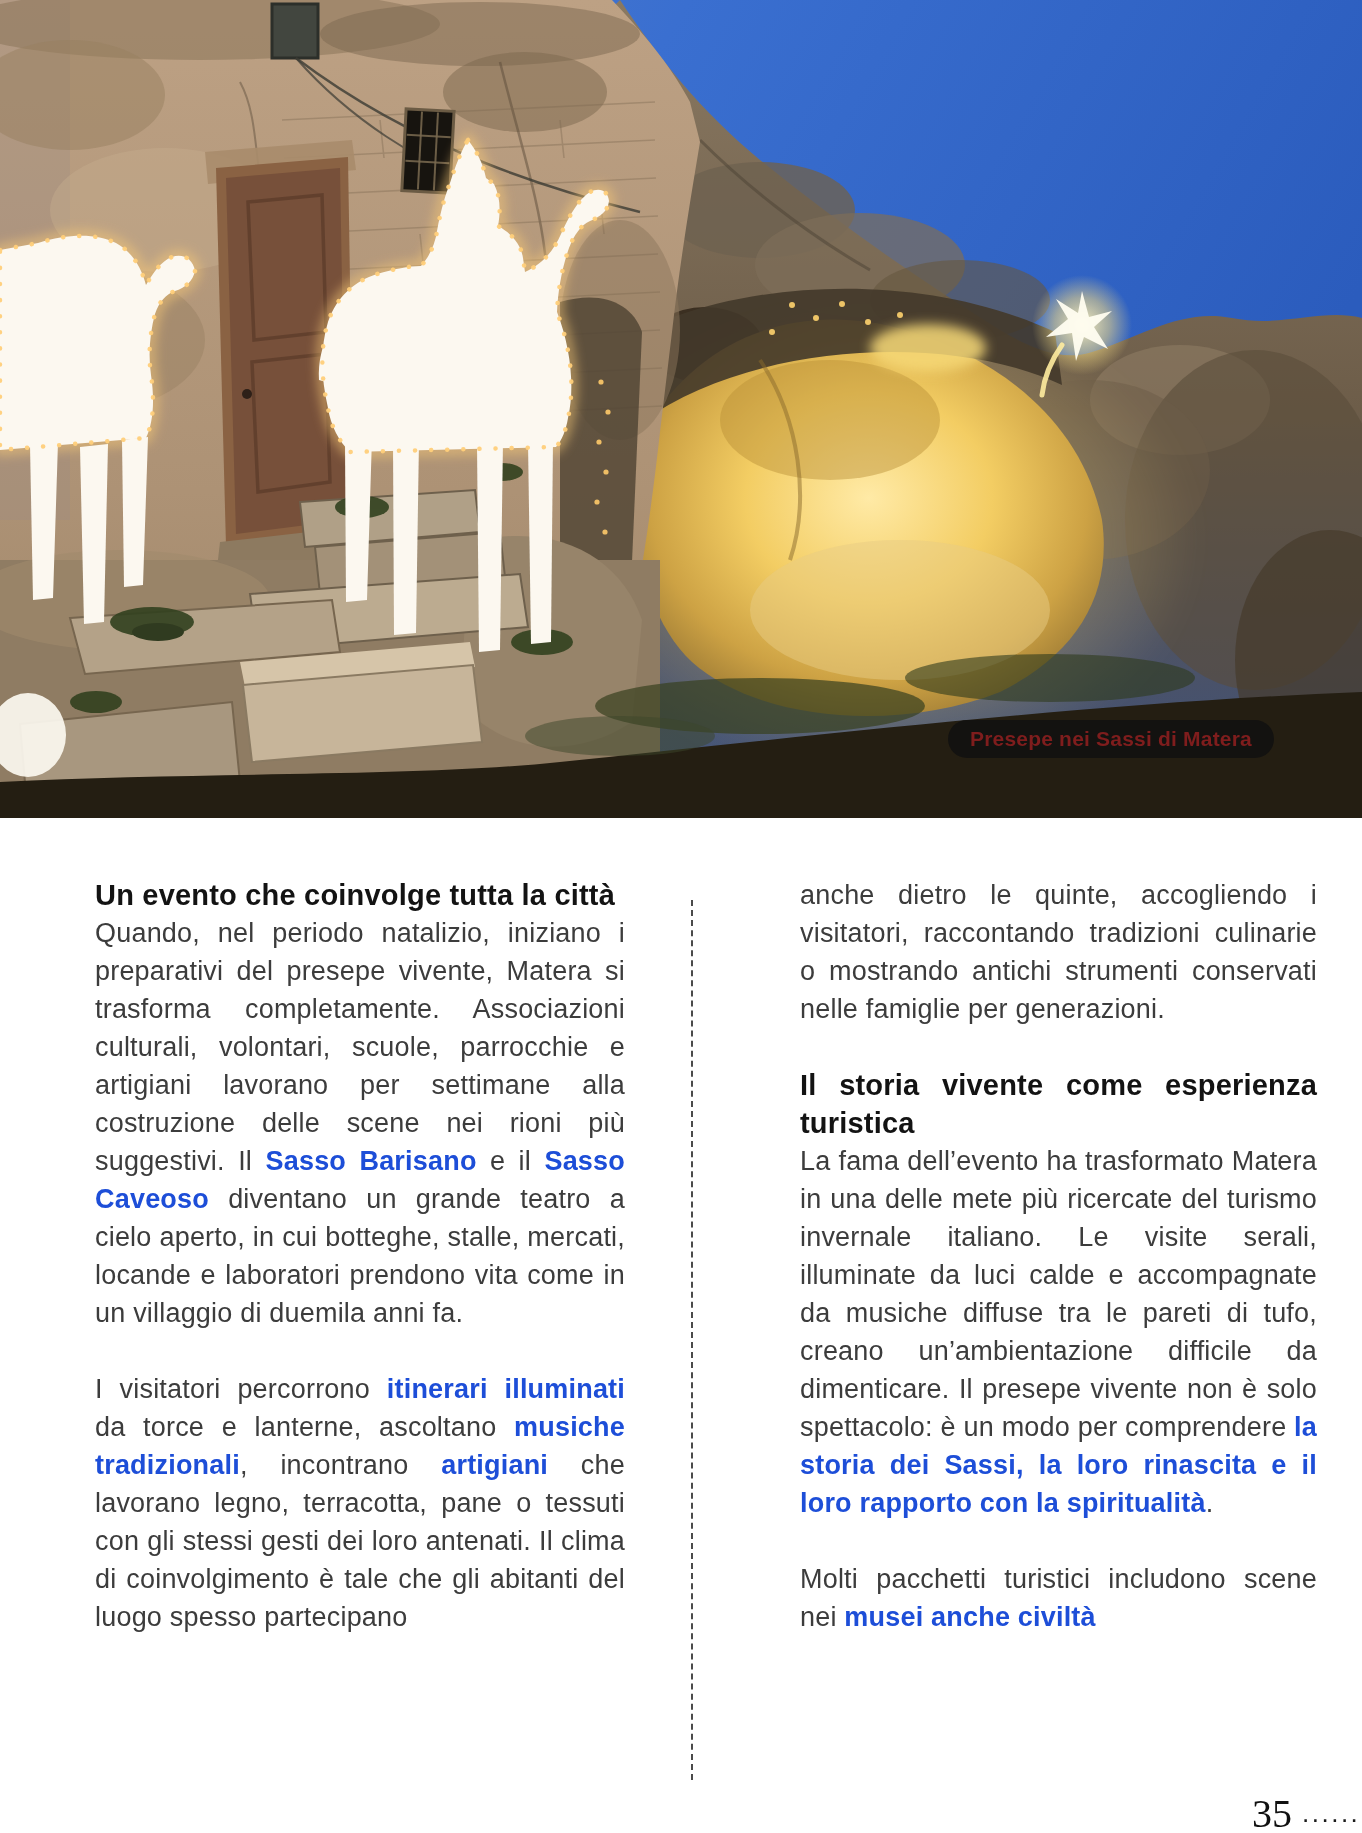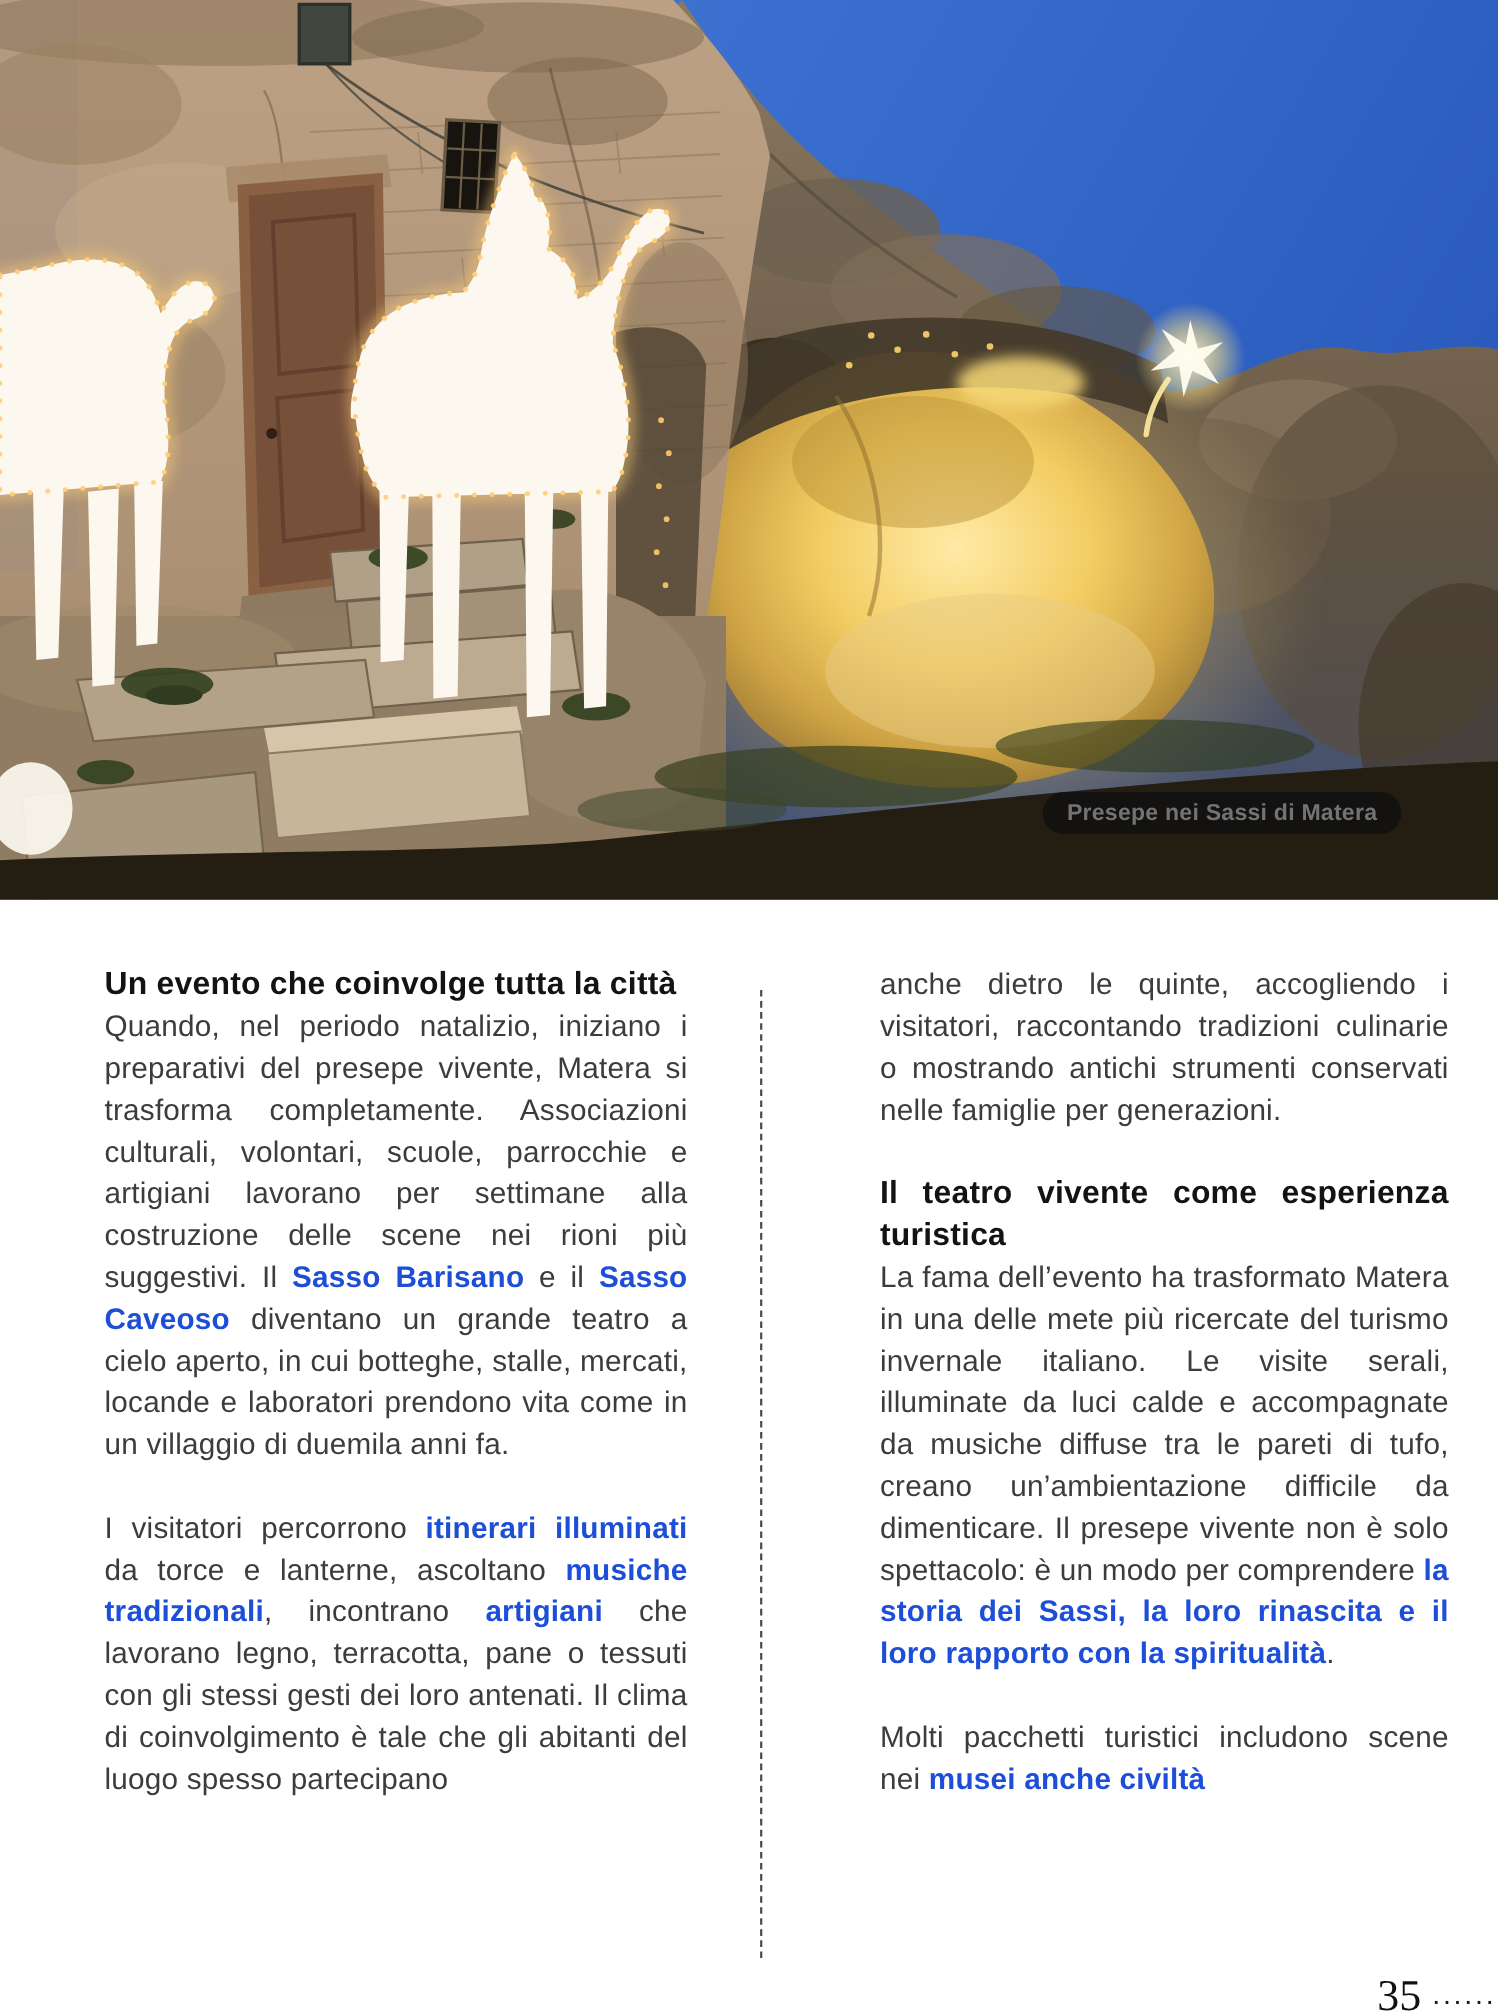--- a/index.html
+++ b/index.html
@@ -3,21 +3,21 @@
 <meta charset="utf-8">
 <style>
   html,body{margin:0;padding:0;background:#ffffff;}
   .page{position:relative;width:1362px;height:1833px;background:#ffffff;overflow:hidden;
         font-family:"Liberation Sans","DejaVu Sans",sans-serif;}
   
   .photo{position:absolute;left:0;top:0;width:1362px;height:818px;overflow:hidden;}
   .photo svg{display:block;}
   .badge{position:absolute;right:88px;bottom:60px;height:38px;line-height:38px;
          padding:0 22px;border-radius:19px;background:rgba(16,16,16,0.86);
-         color:#737373;font-weight:700;font-size:21px;letter-spacing:.2px;white-space:nowrap;}
+         color:#7f1d1d;font-weight:700;font-size:21px;letter-spacing:.2px;white-space:nowrap;}
   
   .col{position:absolute;top:876px;color:#3c3c3c;font-size:27px;line-height:38px;
        text-align:justify;letter-spacing:.2px;font-weight:400;}
   .col.left{left:95px;width:530px;}
   .col.right{left:800px;width:517px;}
   .col h2{margin:0;font-size:29px;line-height:38px;color:#131313;font-weight:800;
           letter-spacing:.2px;}
   .col p{margin:38px 0 0 0;}
   .col p.mt0{margin-top:0;}
   .col h2.mt38{margin-top:38px;}
@@ -233,21 +233,21 @@
   <div class="divider"></div>
 
   <div class="col left">
     <h2>Un evento che coinvolge tutta la città</h2>
     <p class="mt0"><span>Quando, nel periodo natalizio, iniziano i preparativi del presepe vivente, Matera si trasforma completamente. Associazioni culturali, volontari, scuole, parrocchie e artigiani lavorano per settimane alla costruzione delle scene nei rioni più suggestivi. Il </span><span class="b">Sasso Barisano</span><span> e il </span><span class="b">Sasso Caveoso</span><span> diventano un grande teatro a cielo aperto, in cui botteghe, stalle, mercati, locande e laboratori prendono vita come in un villaggio di duemila anni fa.</span></p>
     <p><span>I visitatori percorrono </span><span class="b">itinerari illuminati</span><span> da torce e lanterne, ascoltano </span><span class="b">musiche tradizionali</span><span>, incontrano </span><span class="b">artigiani</span><span> che lavorano legno, terracotta, pane o tessuti con gli stessi gesti dei loro antenati. Il clima di coinvolgimento è tale che gli abitanti del luogo spesso partecipano</span></p>
   </div>
 
   <div class="col right">
     <p class="mt0">anche dietro le quinte, accogliendo i visitatori, raccontando tradizioni culinarie o mostrando antichi strumenti conservati nelle famiglie per generazioni.</p>
-    <h2 class="mt38">Il teatro vivente come esperienza turistica</h2>
+    <h2 class="mt38">Il storia vivente come esperienza turistica</h2>
     <p class="mt0"><span>La fama dell’evento ha trasformato Matera in una delle mete più ricercate del turismo invernale italiano. Le visite serali, illuminate da luci calde e accompagnate da musiche diffuse tra le pareti di tufo, creano un’ambientazione difficile da dimenticare. Il presepe vivente non è solo spettacolo: è un modo per comprendere </span><span class="b">la storia dei Sassi, la loro rinascita e il loro rapporto con la spiritualità</span><span>.</span></p>
     <p><span>Molti pacchetti turistici includono scene nei </span><span class="b">musei anche civiltà</span></p>
   </div>
 
   <div class="footer">
     <span class="pnum">35</span><span class="dots">........</span>
   </div>
 
 </div>
 

